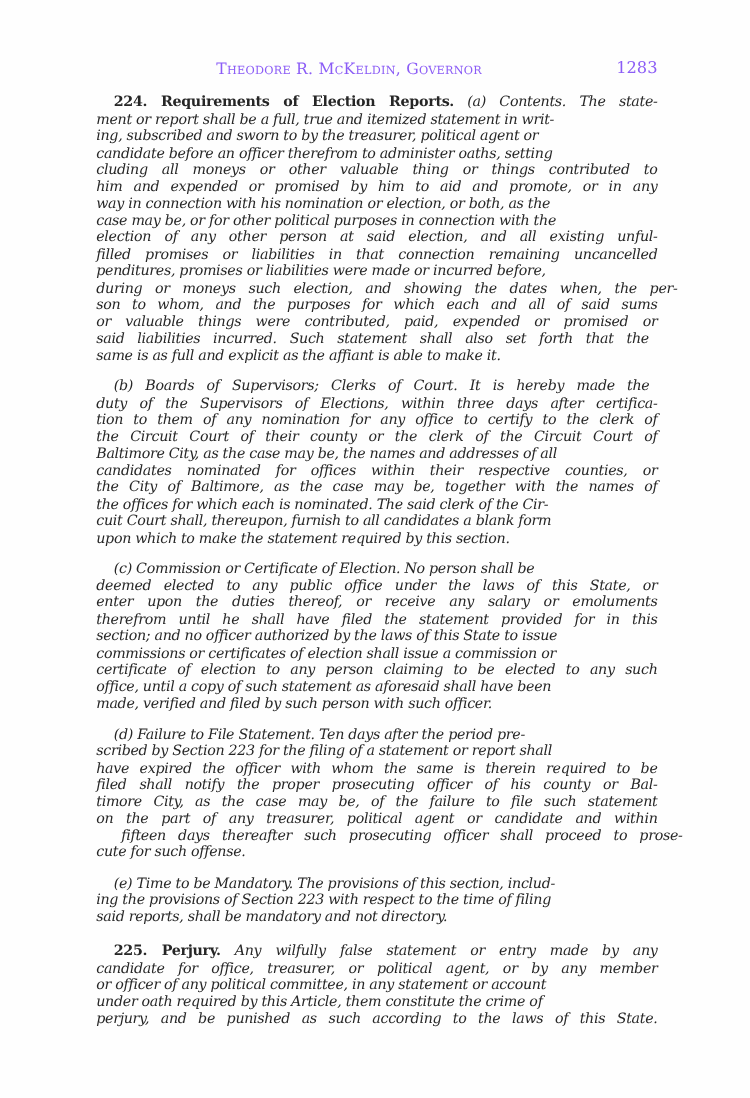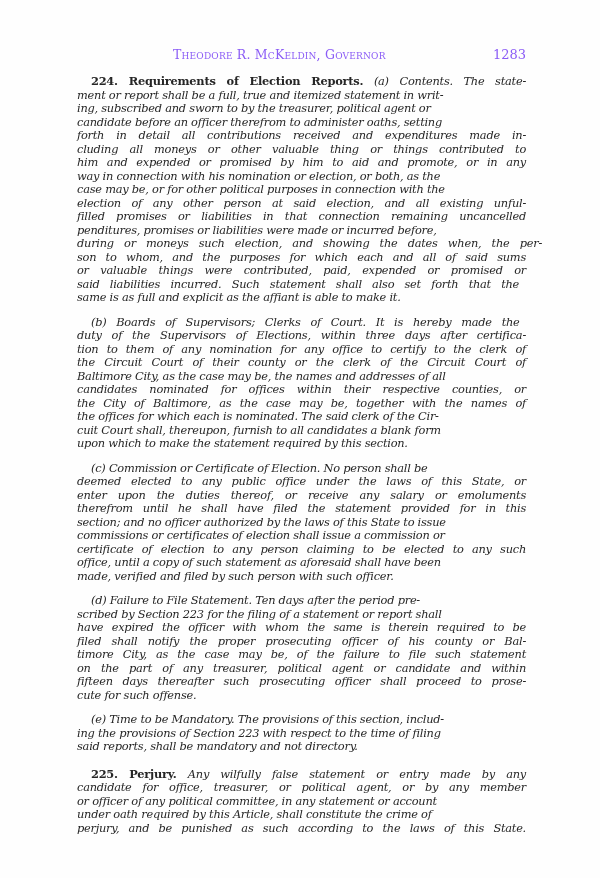--- a/index.html
+++ b/index.html
@@ -26,21 +26,20 @@
     <span class="page-number">1283</span>
   </div>
 
   <div class="body">
 
     <div class="para">
       <span class="line indent" style="display: block;"><span style="display: inline-block; white-space: nowrap; word-spacing: 7.30664px;"><span class="sec-head">224. Requirements of Election Reports.</span><span> (a) Contents. The state-</span></span></span>
       <span class="line" style="display: block;"><span style="display: inline-block; white-space: nowrap;">ment or report shall be a full, true and itemized statement in writ-</span></span>
       <span class="line" style="display: block;"><span style="display: inline-block; white-space: nowrap;">ing, subscribed and sworn to by the treasurer, political agent or</span></span>
       <span class="line" style="display: block;"><span style="display: inline-block; white-space: nowrap;">candidate before an officer therefrom to administer oaths, setting</span></span>
-      <span class="line" style="display: block;"><span style="display: inline-block; white-space: nowrap; word-spacing: 8.60069px;">forth in detail all contributions received and expenditures made in-</span></span>
       <span class="line" style="display: block;"><span style="display: inline-block; white-space: nowrap; word-spacing: 7.91563px;">cluding all moneys or other valuable thing or things contributed to</span></span>
       <span class="line" style="display: block;"><span style="display: inline-block; white-space: nowrap; word-spacing: 5.44471px;">him and expended or promised by him to aid and promote, or in any</span></span>
       <span class="line" style="display: block;"><span style="display: inline-block; white-space: nowrap;">way in connection with his nomination or election, or both, as the</span></span>
       <span class="line" style="display: block;"><span style="display: inline-block; white-space: nowrap;">case may be, or for other political purposes in connection with the</span></span>
       <span class="line" style="display: block;"><span style="display: inline-block; white-space: nowrap; word-spacing: 7.22159px;">election of any other person at said election, and all existing unful-</span></span>
       <span class="line" style="display: block;"><span style="display: inline-block; white-space: nowrap; word-spacing: 8.04688px;">filled promises or liabilities in that connection remaining uncancelled</span></span>
       <span class="line" style="display: block;"><span style="display: inline-block; white-space: nowrap;">penditures, promises or liabilities were made or incurred before,</span></span>
       <span class="line" style="display: block;"><span style="display: inline-block; white-space: nowrap; word-spacing: 6.81108px;">during or moneys such election, and showing the dates when, the per-</span></span>
       <span class="line" style="display: block;"><span style="display: inline-block; white-space: nowrap; word-spacing: 5.95553px;">son to whom, and the purposes for which each and all of said sums</span></span>
       <span class="line" style="display: block;"><span style="display: inline-block; white-space: nowrap; word-spacing: 8.12326px;">or valuable things were contributed, paid, expended or promised or</span></span>
@@ -76,33 +75,33 @@
     </div>
     <div class="gap"></div>
 
     <div class="para">
       <span class="line indent" style="display: block;"><span style="display: inline-block; white-space: nowrap;">(d) Failure to File Statement.  Ten days after the period pre-</span></span>
       <span class="line" style="display: block;"><span style="display: inline-block; white-space: nowrap;">scribed by Section 223 for the filing of a statement or report shall</span></span>
       <span class="line" style="display: block;"><span style="display: inline-block; white-space: nowrap; word-spacing: 5.01432px;">have expired the officer with whom the same is therein required to be</span></span>
       <span class="line" style="display: block;"><span style="display: inline-block; white-space: nowrap; word-spacing: 6.84659px;">filed shall notify the proper prosecuting officer of his county or Bal-</span></span>
       <span class="line" style="display: block;"><span style="display: inline-block; white-space: nowrap; word-spacing: 5.77284px;">timore City, as the case may be, of the failure to file such statement</span></span>
       <span class="line" style="display: block;"><span style="display: inline-block; white-space: nowrap; word-spacing: 6.82102px;">on the part of any treasurer, political agent or candidate and within</span></span>
-      <span class="line" style="display: block;"><span style="display: inline-block; white-space: nowrap; word-spacing: 6.37326px;">fifteen days thereafter such prosecuting officer shall proceed to prose-</span></span>
+      <span class="line" style="display: block; margin-left: 20px;"><span style="display: inline-block; white-space: nowrap; word-spacing: 6.37326px;">fifteen days thereafter such prosecuting officer shall proceed to prose-</span></span>
       <span class="line last" style="display: block;"><span style="display: inline-block; white-space: nowrap;">cute for such offense.</span></span>
     </div>
     <div class="gap"></div>
 
     <div class="para">
       <span class="line indent" style="display: block;"><span style="display: inline-block; white-space: nowrap;">(e) Time to be Mandatory.  The provisions of this section, includ-</span></span>
       <span class="line" style="display: block;"><span style="display: inline-block; white-space: nowrap;">ing the provisions of Section 223 with respect to the time of filing</span></span>
       <span class="line last" style="display: block;"><span style="display: inline-block; white-space: nowrap;">said reports, shall be mandatory and not directory.</span></span>
     </div>
     <div class="gap-lg"></div>
 
     <div class="para">
       <span class="line indent" style="display: block;"><span style="display: inline-block; white-space: nowrap; word-spacing: 7.89687px;"><span class="sec-head">225. Perjury.</span><span> Any wilfully false statement or entry made by any</span></span></span>
       <span class="line" style="display: block;"><span style="display: inline-block; white-space: nowrap; word-spacing: 7.47187px;">candidate for office, treasurer, or political agent, or by any member</span></span>
       <span class="line" style="display: block;"><span style="display: inline-block; white-space: nowrap;">or officer of any political committee, in any statement or account</span></span>
-      <span class="line" style="display: block;"><span style="display: inline-block; white-space: nowrap;">under oath required by this Article, shall constitute the crime of</span></span>
+      <span class="line" style="display: block;"><span style="display: inline-block; white-space: nowrap;">under oath required by this Article, them constitute the crime of</span></span>
       <span class="line" style="display: block;"><span style="display: inline-block; white-space: nowrap; word-spacing: 5.8776px;">perjury, and be punished as such according to the laws of this State.</span></span>
     </div>
   </div>
 </div>
 
 </body></html>

